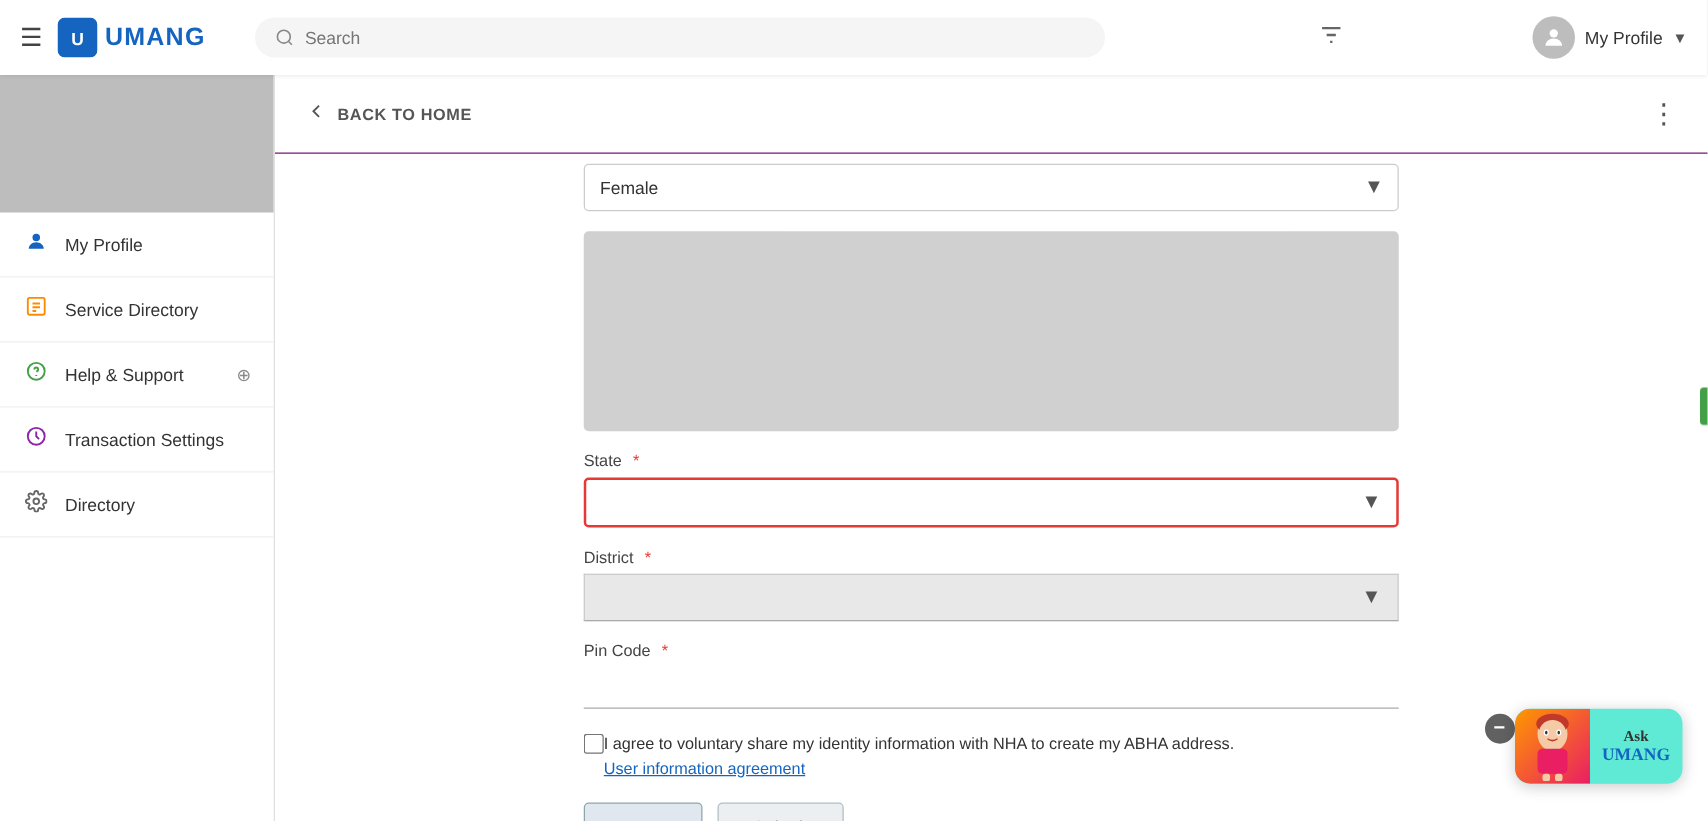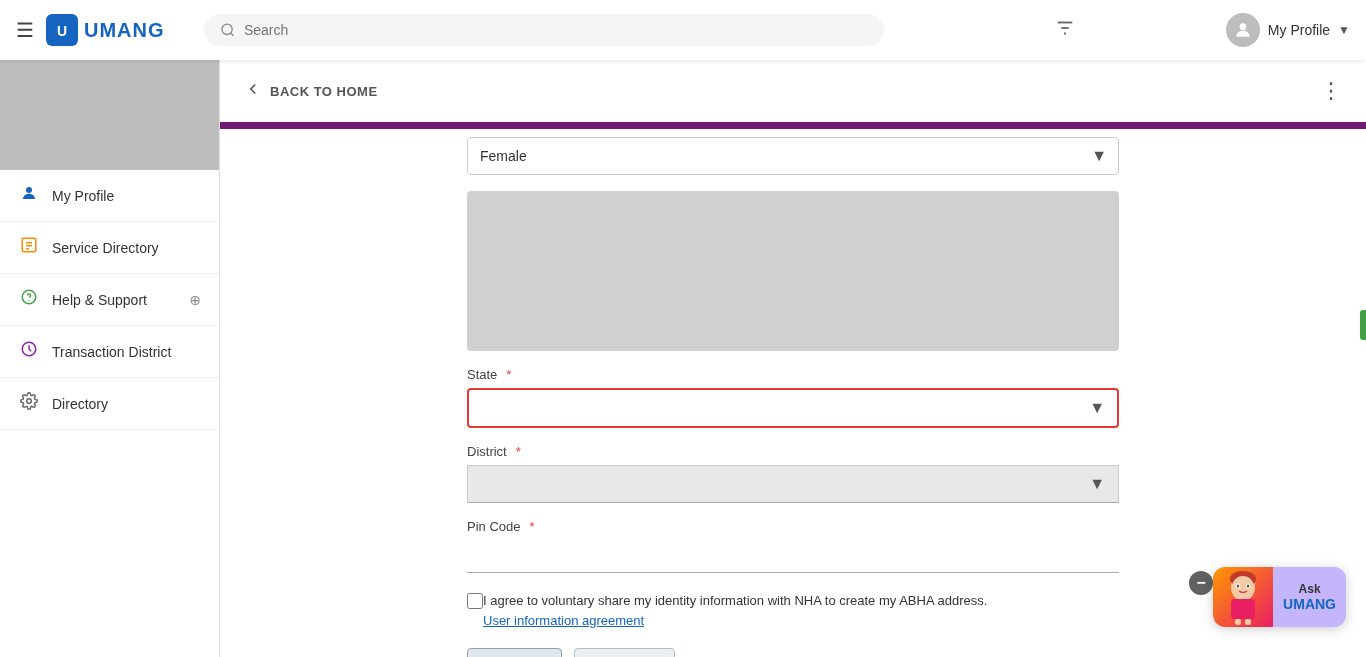--- a/index.html
+++ b/index.html
@@ -149,21 +149,21 @@
       background: #fff;
       overflow-y: auto;
       position: relative;
     }
 
     
     .back-bar {
       display: flex;
       align-items: center;
       padding: 18px 24px;
-      border-bottom: 7px solid #701a75;
+      border-bottom: 1px solid #701a75;
       gap: 8px;
       background: #fff;
     }
     .back-arrow {
       color: #555;
       font-size: 16px;
     }
     .back-label {
       font-size: 13px;
       font-weight: bold;
@@ -372,27 +372,28 @@
       display: flex;
       align-items: center;
       justify-content: center;
       font-size: 16px;
       font-weight: bold;
       cursor: pointer;
       align-self: flex-start;
       margin-top: 4px;
     }
     .ask-umang-box {
-      background: #c4b5fd;
+      background: #5eead4;
       border-radius: 12px;
       box-shadow: 0 2px 12px rgba(0,0,0,0.2);
       display: flex;
       align-items: center;
       overflow: hidden;
       min-width: 130px;
+      font-family: Liberation Serif, serif;
     }
     .ask-umang-figure {
       width: 60px;
       height: 60px;
       background: linear-gradient(135deg, #ff9800, #e91e63);
       border-radius: 12px 0 0 12px;
       display: flex;
       align-items: center;
       justify-content: center;
       font-size: 30px;
@@ -488,21 +489,21 @@
       <span class="sidebar-item-expand">⊕</span>
     </div>
 
     <div class="sidebar-item">
       <span class="sidebar-item-icon purple">
         <svg width="18" height="18" viewBox="0 0 24 24" fill="none" stroke="#8e24aa" stroke-width="2">
           <circle cx="12" cy="12" r="9"></circle>
             <polyline points="12 7 12 12 15 15"></polyline>
         </svg>
       </span>
-      <span class="sidebar-item-label">Transaction District</span>
+      <span class="sidebar-item-label">Transaction Settings</span>
     </div>
 
     <div class="sidebar-item">
       <span class="sidebar-item-icon">
         <svg width="18" height="18" viewBox="0 0 24 24" fill="none" stroke="#666" stroke-width="2">
           <circle cx="12" cy="12" r="3"></circle>
           <path d="M19.4 15a1.65 1.65 0 00.33 1.82l.06.06a2 2 0 010 2.83 2 2 0 01-2.83 0l-.06-.06a1.65 1.65 0 00-1.82-.33 1.65 1.65 0 00-1 1.51V21a2 2 0 01-2 2 2 2 0 01-2-2v-.09A1.65 1.65 0 009 19.4a1.65 1.65 0 00-1.82.33l-.06.06a2 2 0 01-2.83 0 2 2 0 010-2.83l.06-.06A1.65 1.65 0 004.68 15a1.65 1.65 0 00-1.51-1H3a2 2 0 01-2-2 2 2 0 012-2h.09A1.65 1.65 0 004.6 9a1.65 1.65 0 00-.33-1.82l-.06-.06a2 2 0 010-2.83 2 2 0 012.83 0l.06.06A1.65 1.65 0 009 4.68a1.65 1.65 0 001-1.51V3a2 2 0 012-2 2 2 0 012 2v.09a1.65 1.65 0 001 1.51 1.65 1.65 0 001.82-.33l.06-.06a2 2 0 012.83 0 2 2 0 010 2.83l-.06.06A1.65 1.65 0 0019.4 9a1.65 1.65 0 001.51 1H21a2 2 0 012 2 2 2 0 01-2 2h-.09a1.65 1.65 0 00-1.51 1z"></path>
         </svg>
       </span>
       <span class="sidebar-item-label">Directory</span>

